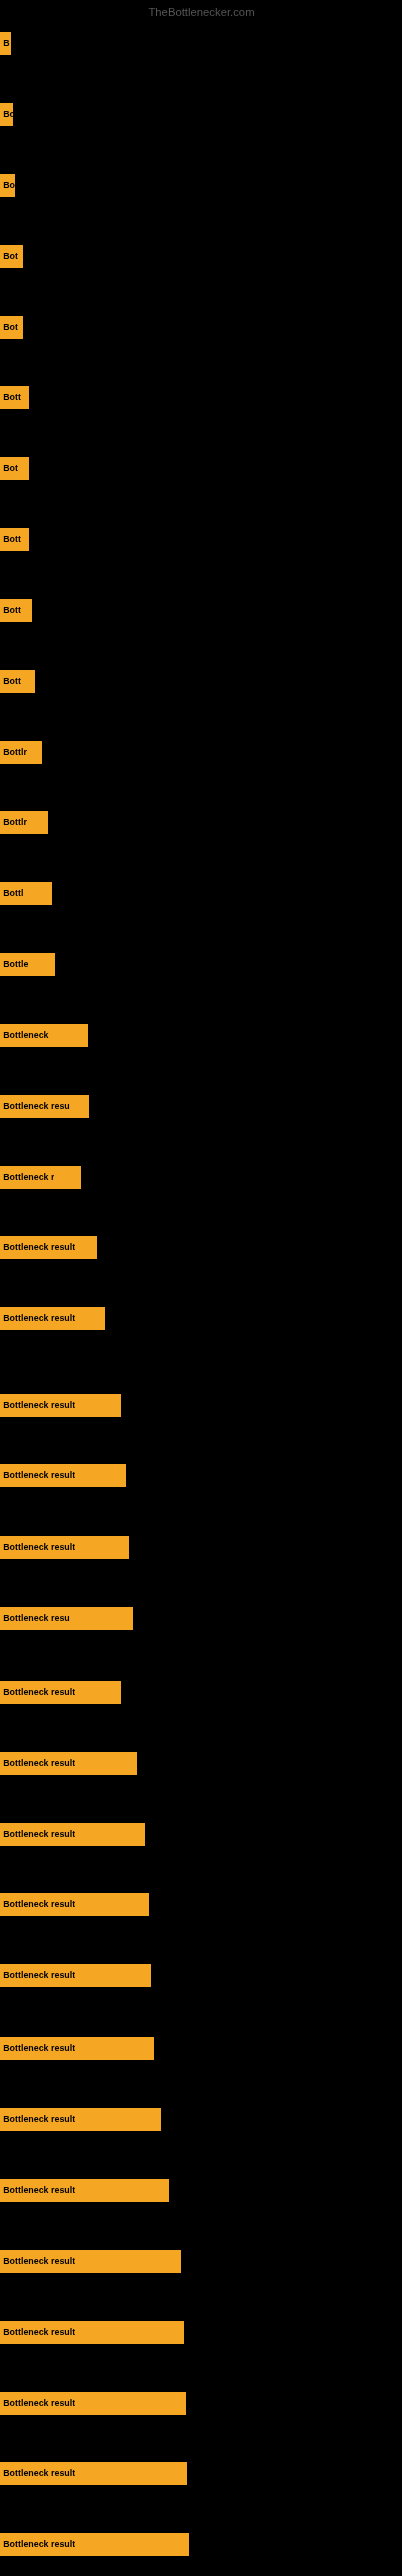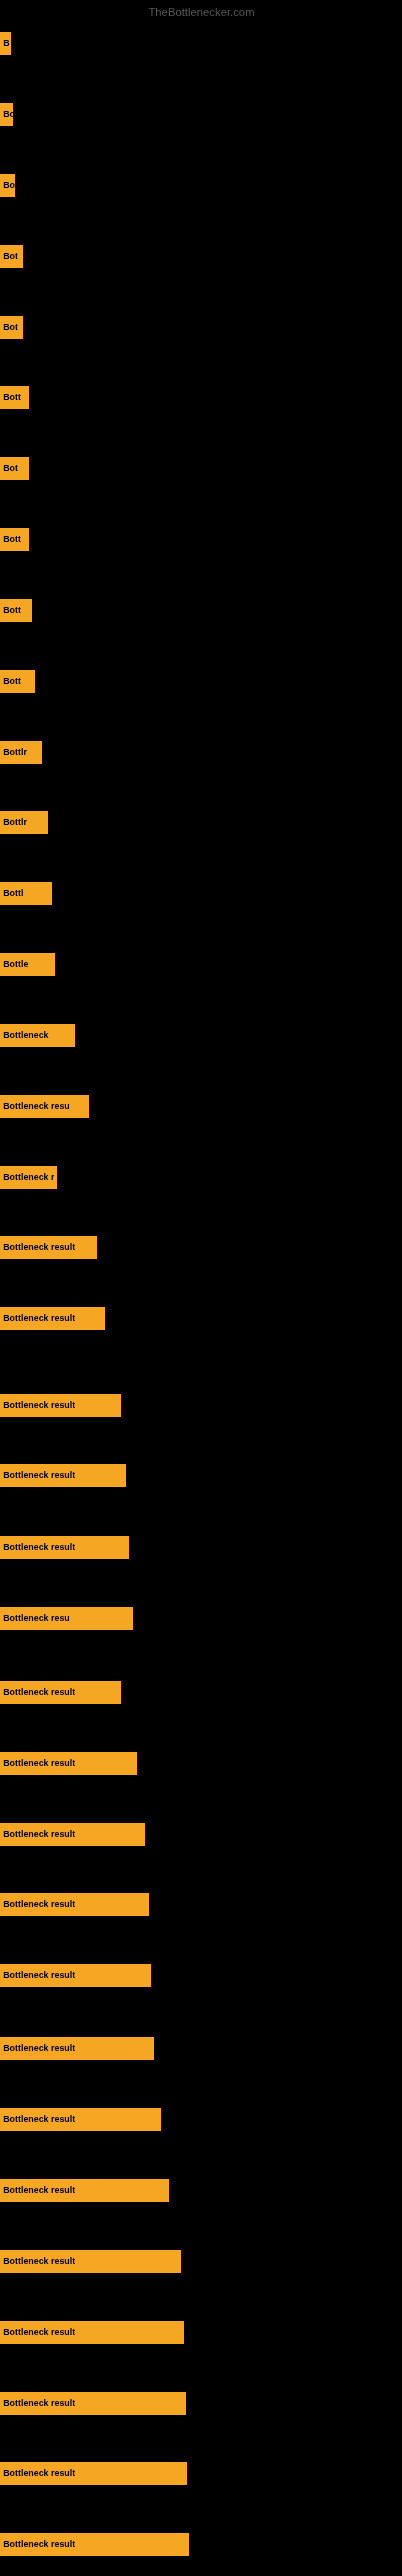--- a/index.html
+++ b/index.html
@@ -111,31 +111,31 @@
     <div class="bar" style="width: 52px;">
       <span class="bar-label">Bottl</span>
     </div>
   </div>
 <div class="bar-container" style="top: 953px; left: 0px;">
     <div class="bar" style="width: 55px;">
       <span class="bar-label">Bottle</span>
     </div>
   </div>
 <div class="bar-container" style="top: 1024px; left: 0px;">
-    <div class="bar" style="width: 75px;">
+    <div class="bar" style="width: 88px;">
       <span class="bar-label">Bottleneck</span>
     </div>
   </div>
 <div class="bar-container" style="top: 1095px; left: 0px;">
     <div class="bar" style="width: 89px;">
       <span class="bar-label">Bottleneck resu</span>
     </div>
   </div>
 <div class="bar-container" style="top: 1166px; left: 0px;">
-    <div class="bar" style="width: 57px;">
+    <div class="bar" style="width: 81px;">
       <span class="bar-label">Bottleneck r</span>
     </div>
   </div>
 <div class="bar-container" style="top: 1236px; left: 0px;">
     <div class="bar" style="width: 97px;">
       <span class="bar-label">Bottleneck result</span>
     </div>
   </div>
 <div class="bar-container" style="top: 1307px; left: 0px;">
     <div class="bar" style="width: 105px;">

